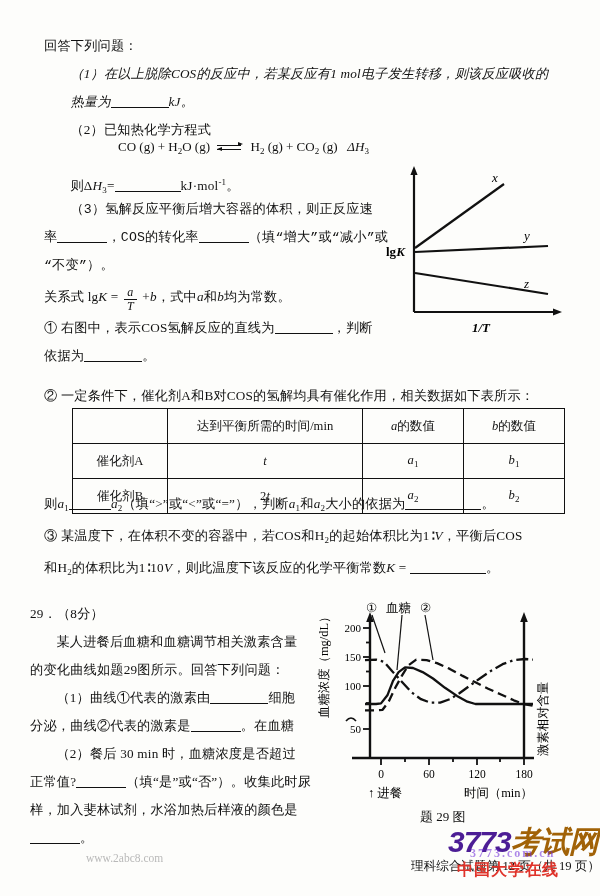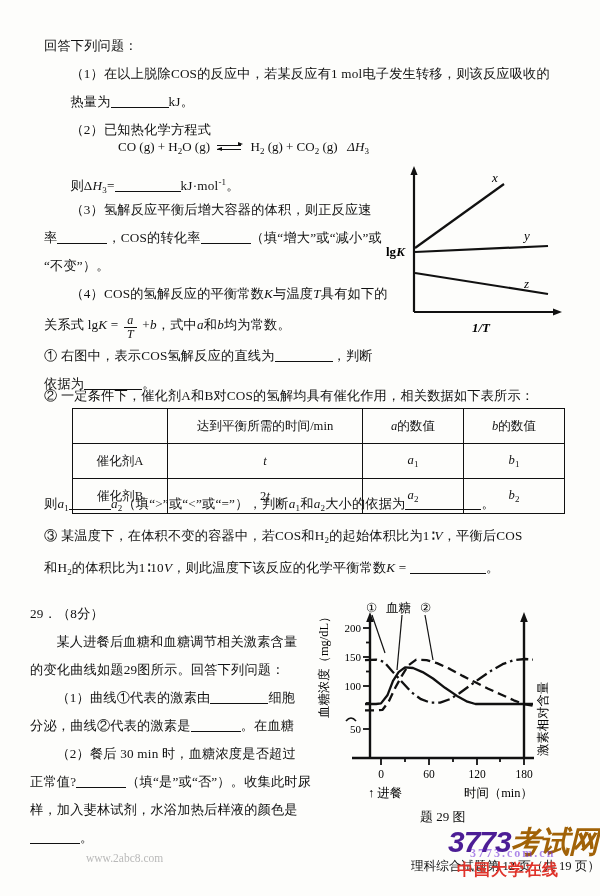--- a/index.html
+++ b/index.html
@@ -40,21 +40,21 @@
 </style>
 </head>
 <body>
 
 <div class="page">
 
   <div class="blk txt" style="left:44px;top:32px;width:512px;">
     <div>回答下列问题：</div>
   </div>
 
-  <div class="blk txt" style="left:44px;top:60px;width:512px;">
+  <div class="blk txt" style="left:44px;top:60px;width:512px;font-style:italic;">
     <div class="ind">（1）在以上脱除COS的反应中，若某反应有1 mol电子发生转移，则该反应吸收的</div>
     <div style="text-indent:2em;">
       <span>热量为</span><span class="ul u7"></span><span>kJ。</span>
     </div>
   </div>
 
   <div class="blk txt" style="left:44px;top:116px;width:512px;">
     <div class="ind">（2）已知热化学方程式</div>
   </div>
 
@@ -64,30 +64,29 @@
     <span>H</span><span class="sub">2</span><span> (g) + CO</span><span class="sub">2</span><span> (g)</span>
     &nbsp;&nbsp;<i class="it">ΔH</i><span class="sub">3</span>
   </div>
 
   <div class="blk txt" style="left:44px;top:168px;width:340px;">
     <div class="ind">
       <span>则Δ</span><i class="it">H</i><span class="sub">3</span><span>=</span><span class="ul u8"></span><span>kJ·mol</span><span class="sup">-1</span><span>。</span>
     </div>
   </div>
 
-  <div class="blk txt" style="left:44px;top:196px;width:345px;">
+  <div class="blk txt" style="left:44px;top:196px;width:345px;font-family:Liberation Mono, monospace;">
     <div class="ind">（3）氢解反应平衡后增大容器的体积，则正反应速</div>
     <div>
       <span>率</span><span class="ul u6"></span><span>，COS的转化率</span><span class="ul u6"></span><span>（填“增大”或“减小”或</span>
     </div>
     <div>“不变”）。</div>
   </div>
 
   <div class="blk txt" style="left:44px;top:280px;width:345px;">
-    <div class="ind">（4）COS的氢解反应的平衡常数<i class="it">K</i>与温度<i class="it">T</i>具有如下的</div>
     <div style="line-height:34px;">
       <span>关系式 lg</span><i class="it">K</i>
       <span>=</span>
       <span class="frac"><i class="it n">a</i><i class="it d">T</i></span>
       <span>+</span><i class="it">b</i><span>，式中<i class="it">a</i>和<i class="it">b</i>均为常数。</span>
     </div>
     <div>
       <span>① 右图中，表示COS氢解反应的直线为</span><span class="ul u7"></span><span>，判断</span>
     </div>
     <div>

